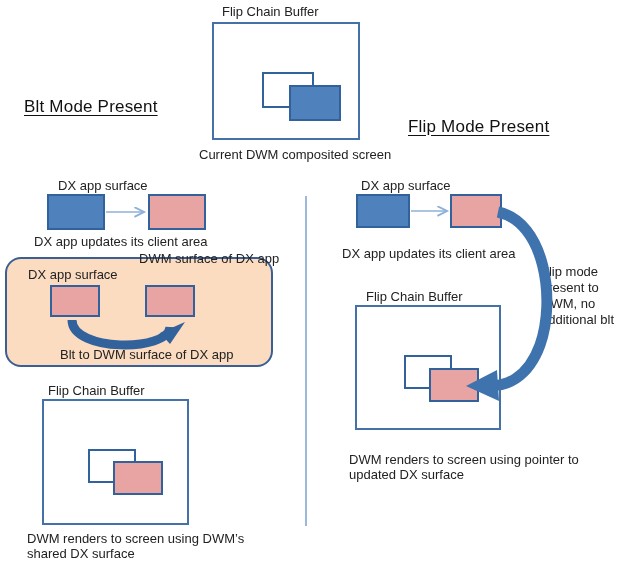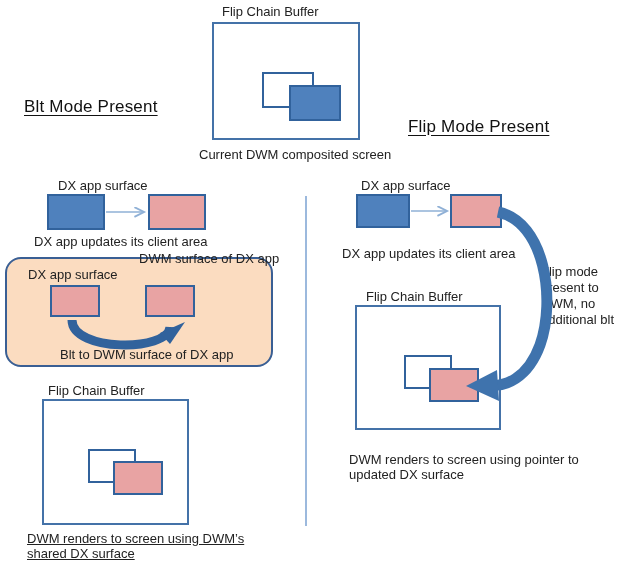--- a/index.html
+++ b/index.html
@@ -63,21 +63,21 @@
   <div class="lbl" style="left:28px;top:267px;">DX app surface</div>
   <div class="lbl" style="left:139px;top:251px;">DWM surface of DX app</div>
   <div class="box rect-pink" style="left:50px;top:285px;width:50px;height:32px;"></div>
   <div class="box rect-pink" style="left:145px;top:285px;width:50px;height:32px;"></div>
   <div class="lbl" style="left:60px;top:347px;">Blt to DWM surface of DX app</div>
 
   <div class="lbl" style="left:48px;top:383px;">Flip Chain Buffer</div>
   <div class="box buffer" style="left:42px;top:399px;width:147px;height:126px;"></div>
   <div class="box rect-white" style="left:88px;top:449px;width:48px;height:34px;"></div>
   <div class="box rect-pink" style="left:113px;top:461px;width:50px;height:34px;"></div>
-  <div class="lbl wrap" style="left:27px;top:531px;width:250px;text-decoration:underline;">DWM renders to screen using DWM’s shared DX surface</div>
+  <div class="lbl wrap" style="left:27px;top:531px;width:250px;">DWM renders to screen using DWM’s shared DX surface</div>
 
   <div class="lbl" style="left:361px;top:178px;">DX app surface</div>
   <div class="box rect-blue" style="left:356px;top:194px;width:54px;height:34px;"></div>
   <div class="box rect-pink" style="left:450px;top:194px;width:52px;height:34px;"></div>
   <div class="lbl" style="left:342px;top:246px;">DX app updates its client area</div>
 
   <div class="lbl wrap" style="left:541px;top:264px;width:84px;line-height:16px;">Flip mode present to DWM, no additional blt</div>
 
   <div class="lbl" style="left:366px;top:289px;">Flip Chain Buffer</div>
   <div class="box buffer" style="left:355px;top:305px;width:146px;height:125px;"></div>

